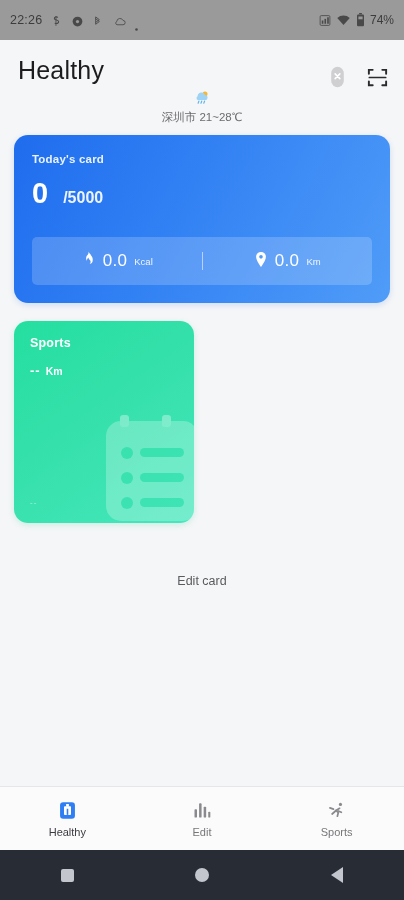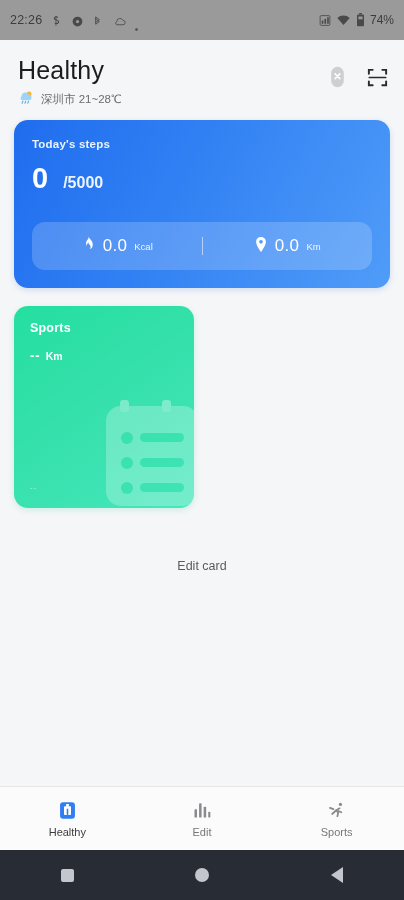--- a/index.html
+++ b/index.html
@@ -18,40 +18,40 @@
   }
   .sb-time { font-size:12.5px; letter-spacing:.2px; color:#3c3c3c; }
   .sb-left { display:flex; align-items:center; gap:8px; }
   .sb-right { display:flex; align-items:flex-start; gap:5px; margin-left:auto; }
   .sb-ico { width:13px; height:13px; display:inline-block; position:relative; opacity:.85; }
   .sb-batt-text { font-size:12px; color:#3c3c3c; }
 
   
   .header { padding:16px 18px 4px 18px; background:#f5f6f7; position:relative; }
   .title { font-size:25px; font-weight:400; color:#1c1c1e; letter-spacing:.2px; }
-  .weather { display:flex; align-items:center; gap:6px; margin-top:4px; }
+  .weather { display:flex; align-items:center; margin-top:4px;flex-direction:column; }
   .weather-text { font-size:11.5px; color:#6c6c70; }
   .hdr-actions { position:absolute; right:14px; top:24px; display:flex; align-items:center; gap:14px; }
   .hdr-btn { width:26px; height:26px; display:flex; align-items:center; justify-content:center; cursor:pointer; }
 
   
   .cards { padding:6px 14px 0 14px; }
   .steps-card {
     position:relative; height:168px; border-radius:14px;
     background:linear-gradient(118deg,#1f6dee 0%,#2f7ef3 38%,#4f9cf8 100%);
     padding:18px 18px 0 18px; overflow:hidden;
     box-shadow:0 2px 6px rgba(40,110,230,.18);
   }
   .steps-label { font-size:11.5px; color:#eaf2ff; font-weight:700; letter-spacing:.2px; }
   .steps-val { margin-top:14px; display:flex; align-items:baseline; color:#fff; }
   .steps-num { font-size:29px; font-weight:700; line-height:1; }
   .steps-goal { font-size:16px; font-weight:700; margin-left:15px; opacity:.92;text-align:center; }
   .metrics {
     position:absolute; left:18px; right:18px; bottom:18px; height:48px;
-    background:rgba(255,255,255,.19); border-radius:13px;
+    background:rgba(255,255,255,.19); border-radius:5px;
     display:flex; align-items:center;
   }
   .metric { flex:1; display:flex; align-items:center; justify-content:center; gap:7px; color:#fff; }
   .metric-num { font-size:17px; font-weight:400; letter-spacing:.3px; }
   .metric-unit { font-size:9.5px; opacity:.9; }
   .metric-sep { width:1px; height:18px; background:rgba(255,255,255,.55); }
 
   
   .sports-card {
     position:relative; margin-top:18px; width:180px; height:202px;
@@ -176,21 +176,21 @@
           <path d="M3 8V4h4M17 4h4v4M21 16v4h-4M7 20H3v-4"></path>
           <path d="M3.5 12h17" stroke-width="1.8"></path>
         </svg>
       </div>
     </div>
   </div>
 
   <div class="cards">
 
     <div class="steps-card">
-      <div class="steps-label">Today's steps</div>
+      <div class="steps-label">Today's card</div>
       <div class="steps-val">
         <span class="steps-num">0</span>
         <span class="steps-goal">/5000</span>
       </div>
       <div class="metrics">
         <div class="metric">
           <span>
             <svg width="15" height="17" viewBox="0 0 24 28">
                 <path d="M12 1c1 5-4 6-4 11a6.4 6.4 0 001.6 4.3c-.4-2.6.9-4.6 2.4-5.6-.5 3 3.5 3.8 3.5 7a5.6 5.6 0 01-1.6 3.9A7.6 7.6 0 0019 14c0-6-5-8-7-13z" fill="#fff"></path>
               </svg>

